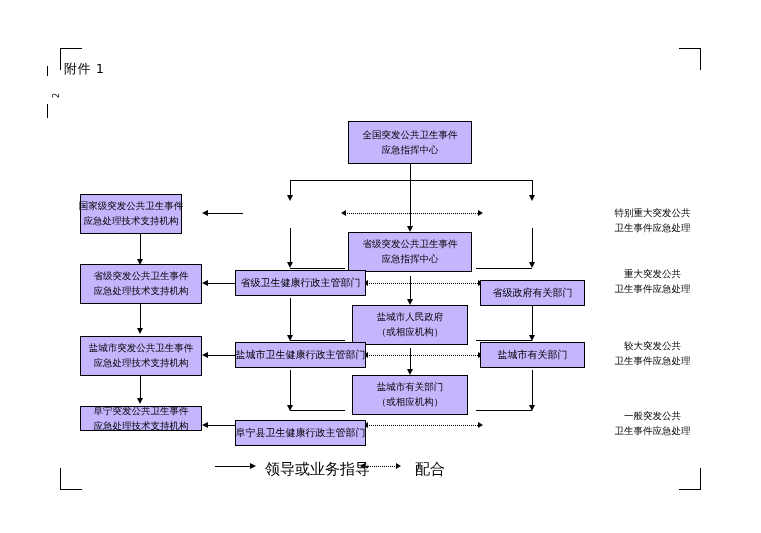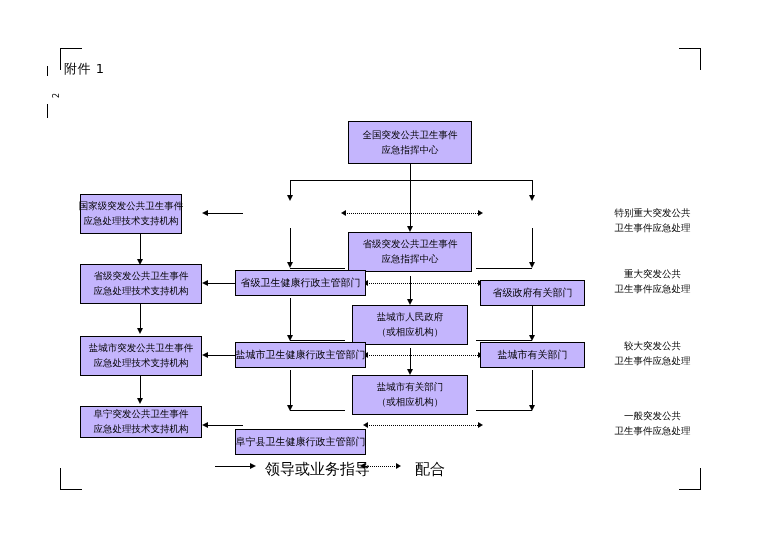--- a/index.html
+++ b/index.html
@@ -198,26 +198,26 @@
   <div class="box" style="left:80px;top:336px;width:122px;height:40px;">
     <span class="l">盐城市突发公共卫生事件</span>
     <span class="l">应急处理技术支持机构</span>
   </div>
 
   <div class="box" style="left:352px;top:375px;width:116px;height:40px;">
     <span class="l">盐城市有关部门</span>
     <span class="l">（或相应机构）</span>
   </div>
 
-  <div class="box one" style="left:235px;top:429px;width:131px;height:26px;">
+  <div class="box one" style="left:235px;top:420px;width:131px;height:26px;">
     <span class="l">阜宁县卫生健康行政主管部门</span>
   </div>
 
 
-  <div class="box" style="left:80px;top:406px;width:122px;height:32px;">
+  <div class="box" style="left:80px;top:406px;width:122px;height:25px;">
     <span class="l">阜宁突发公共卫生事件</span>
     <span class="l">应急处理技术支持机构</span>
   </div>
 
   <div class="rlabel" style="left:600px;top:196px;width:105px;margin-top:9px;">
     <div>特别重大突发公共</div>
     <div>卫生事件应急处理</div>
   </div>
 
   <div class="rlabel" style="left:600px;top:266px;width:105px;">

